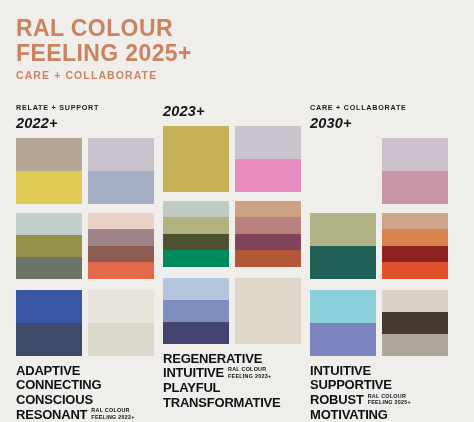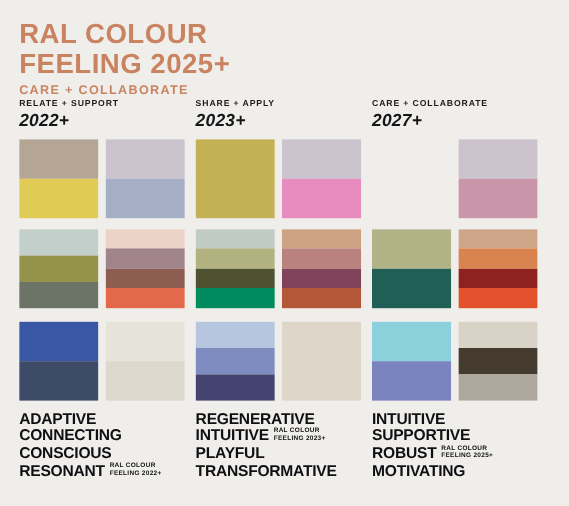--- a/index.html
+++ b/index.html
@@ -10,21 +10,21 @@
     overflow: hidden;
   }
   #poster {
     position: relative;
     width: 474px; height: 422px;
     background: #f0eeea;
     padding: 16px 14px 0 16px;
   }
 
   
-  .masthead { }
+  .masthead { margin-bottom: 22px; }
   .title-line {
     font-size: 23px;
     font-weight: 700;
     letter-spacing: 0.4px;
     line-height: 1.08;
     color: #c98360;
     white-space: nowrap;
   }
   .subtitle {
     margin-top: 3px;
@@ -161,21 +161,20 @@
             <div class="kw">CONSCIOUS</div>
           </div>
           <div class="kw-row">
             <div class="kw">RESONANT</div>
             <div class="ral-tag">RAL COLOUR
 FEELING 2022+</div>
           </div>
         </div>
       </div>
       <div class="column">
-        <div class="col-kicker">SHARE + APPLY</div>
         <div class="col-year">2023+</div>
         <div class="swatch-grid rows-tall">
           <div class="tile">
             <div class="stripe" style="background: rgb(196, 176, 85);"></div>
           </div>
           <div class="tile">
             <div class="stripe" style="background: rgb(203, 195, 206);"></div>
             <div class="stripe" style="background: rgb(232, 140, 192);"></div>
           </div>
           <div class="tile">
@@ -211,21 +210,21 @@
           <div class="kw-row">
             <div class="kw">PLAYFUL</div>
           </div>
           <div class="kw-row">
             <div class="kw">TRANSFORMATIVE</div>
           </div>
         </div>
       </div>
       <div class="column">
         <div class="col-kicker">CARE + COLLABORATE</div>
-        <div class="col-year">2027+</div>
+        <div class="col-year">2030+</div>
         <div class="swatch-grid rows-tall">
           <div class="tile">
             <div class="stripe"></div>
           </div>
           <div class="tile">
             <div class="stripe" style="background: rgb(203, 194, 206);"></div>
             <div class="stripe" style="background: rgb(201, 149, 168);"></div>
           </div>
           <div class="tile">
             <div class="stripe" style="background: rgb(178, 178, 135);"></div>

